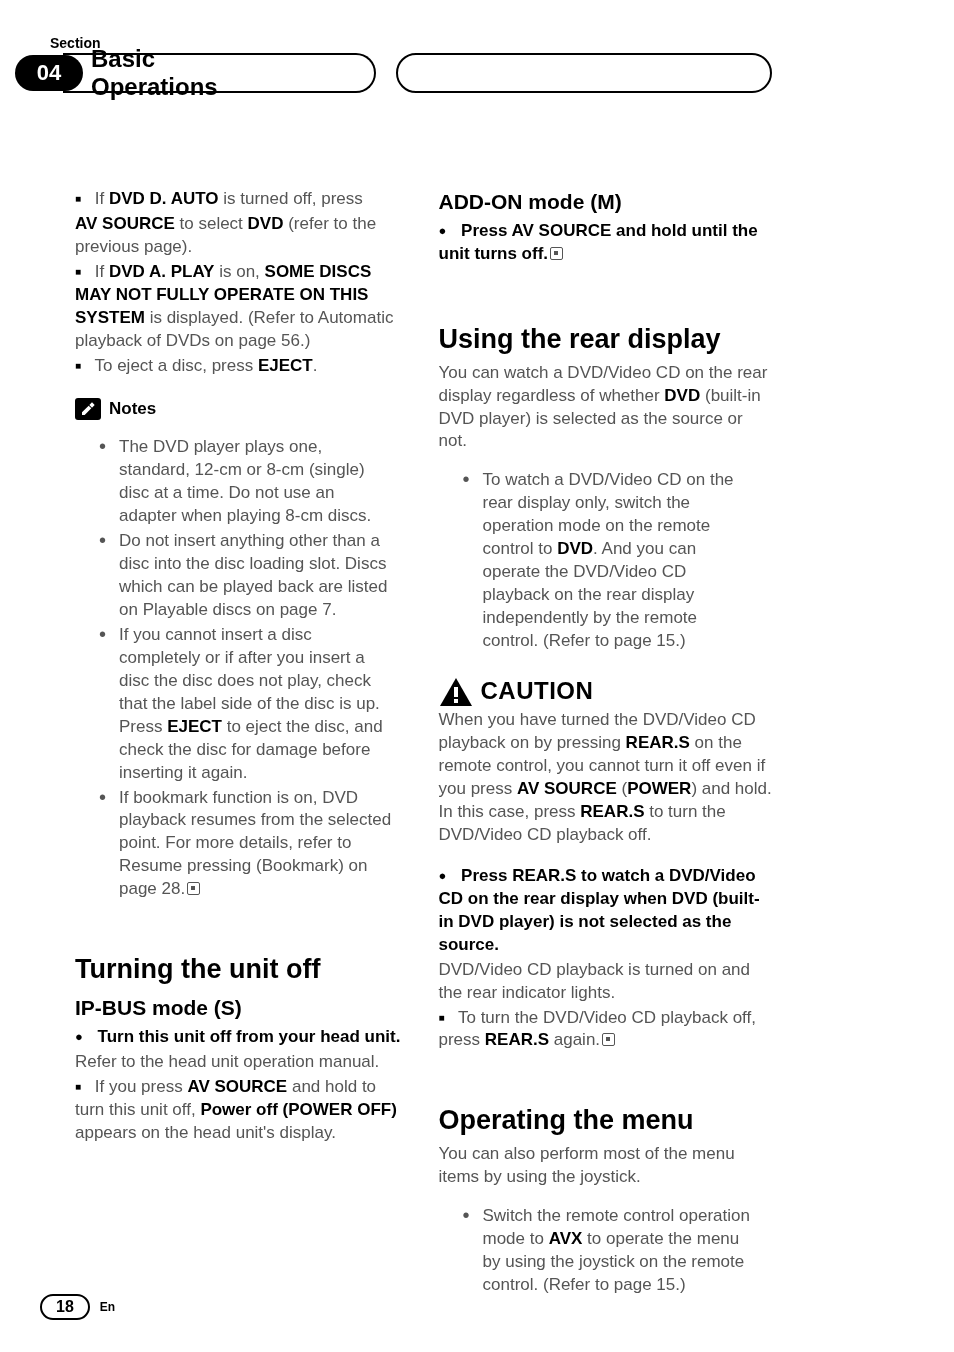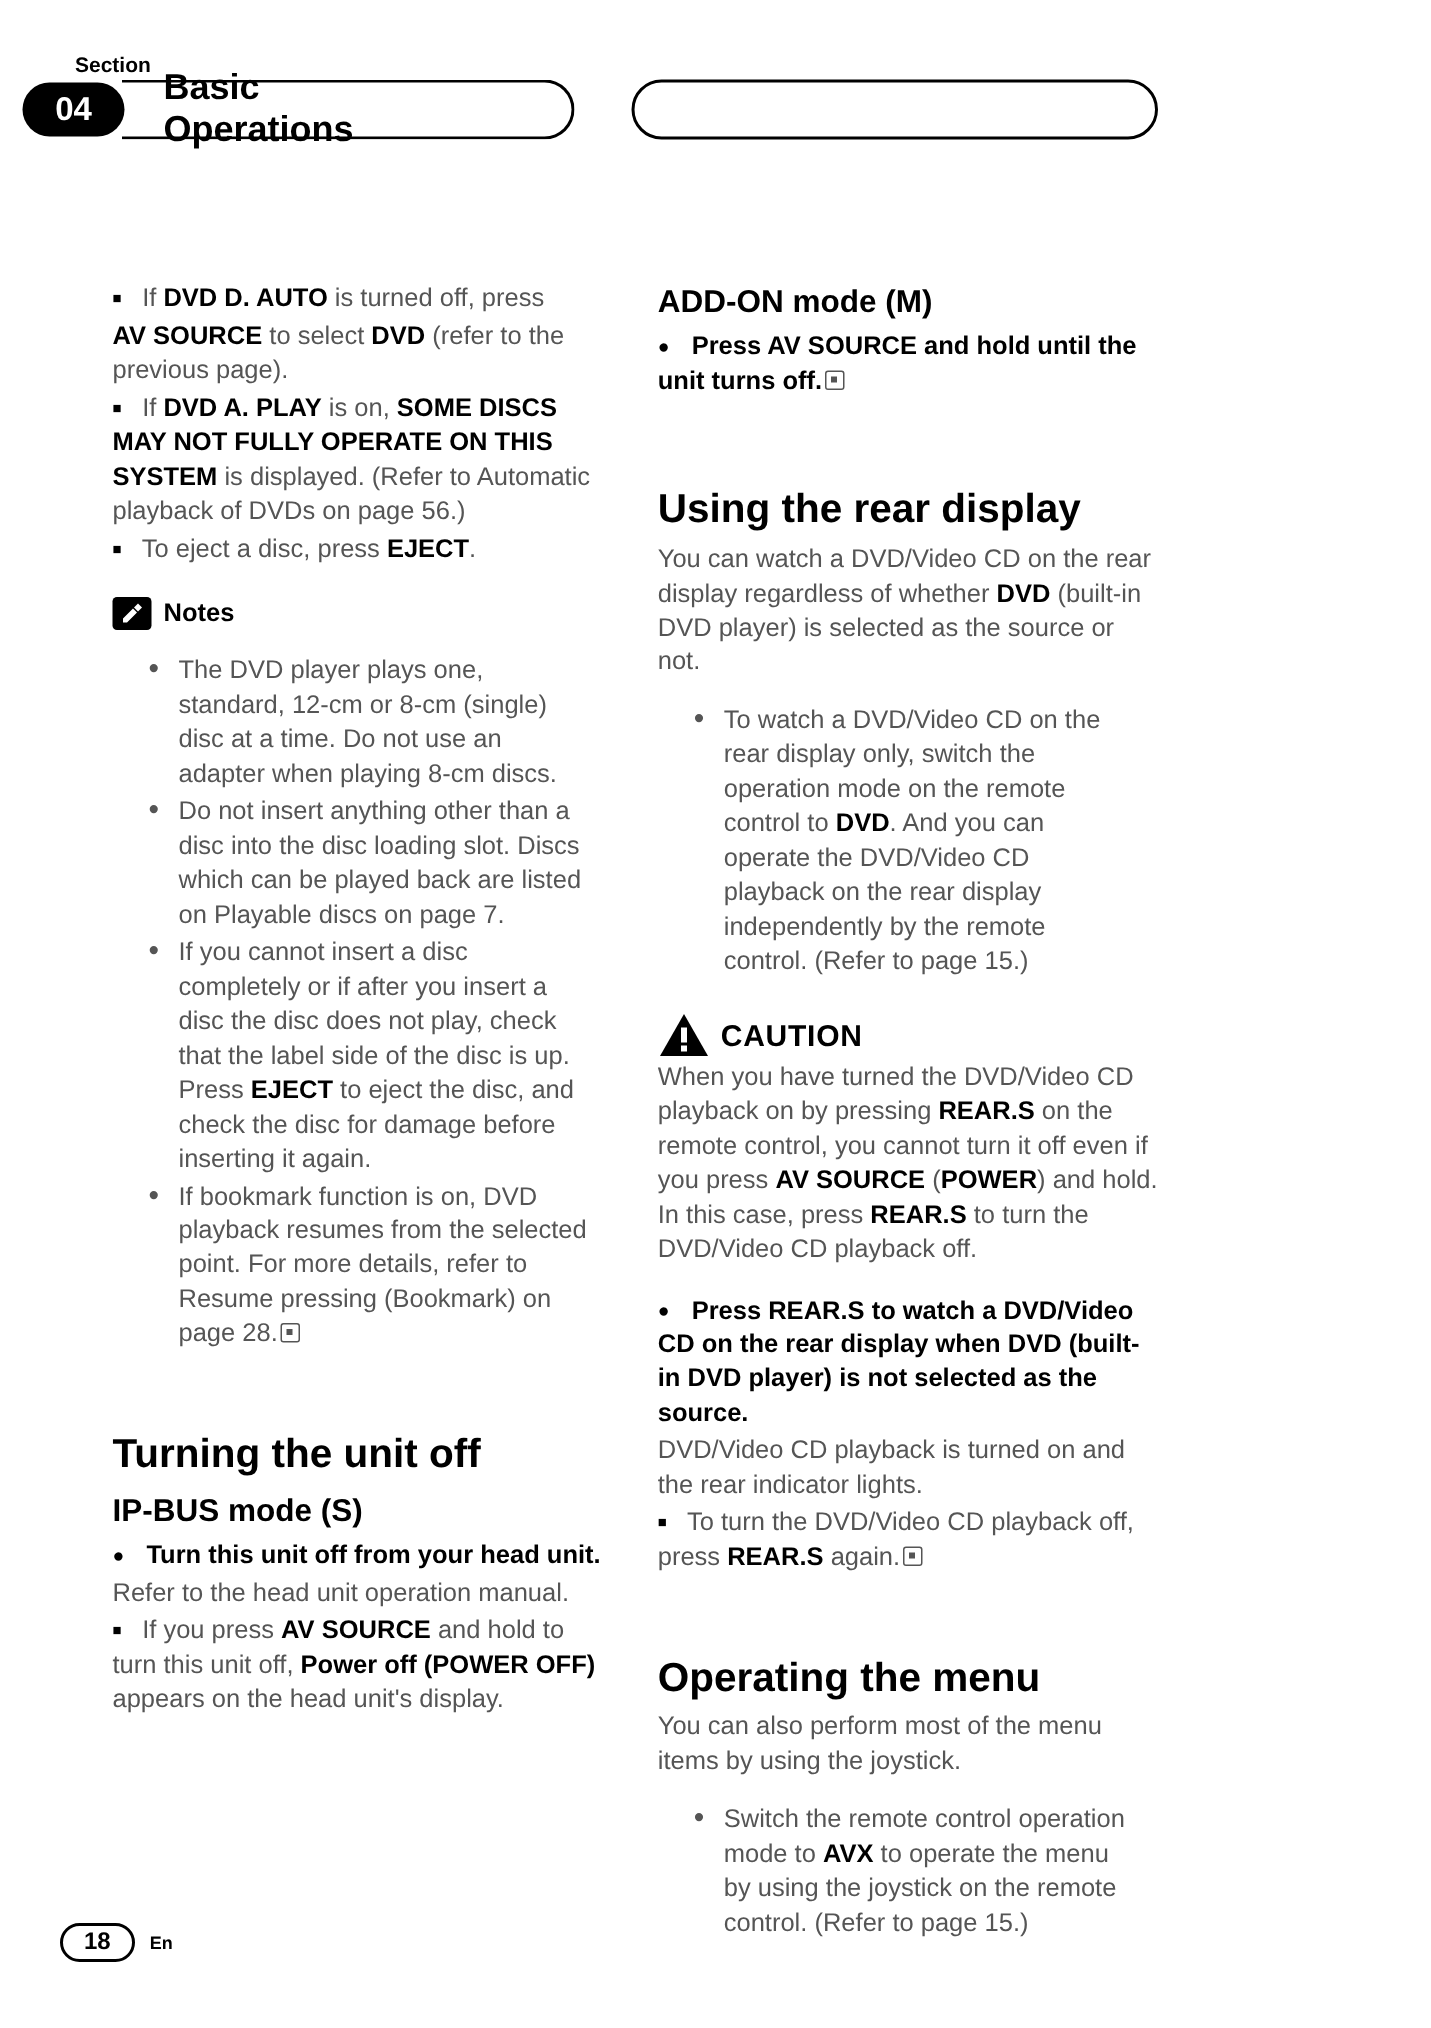--- a/index.html
+++ b/index.html
@@ -24,21 +24,21 @@
   .section-label {
     font-size: 14px;
     font-weight: bold;
     margin-left: -25px;
   }
   .header-bar {
     display: flex;
     align-items: center;
     margin-top: 2px;
     margin-left: -60px;
-    gap: 18px;
+    gap: 0;
   }
   .section-pill {
     background: #000;
     color: #fff;
     font-weight: bold;
     font-size: 22px;
     border-radius: 18px;
     height: 36px;
     min-width: 48px;
     display: flex;
@@ -185,30 +185,30 @@
     align-items: flex-end;
     gap: 8px;
     margin: 22px 0 2px 0;
   }
   .warn-tri {
     width: 34px;
     height: 30px;
   }
   .caution-text {
     font-weight: 900;
-    font-size: 20px;
+    font-size: 24px;
     color: #000;
     letter-spacing: 0.5px;
   }
 
   
   .footer {
     position: absolute;
     left: 40px;
-    bottom: 44px;
+    bottom: 32px;
     display: flex;
     align-items: center;
     gap: 10px;
   }
   .page-num {
     border: 2px solid #000;
     border-radius: 16px;
     padding: 2px 14px;
     font-weight: bold;
     font-size: 16px;

